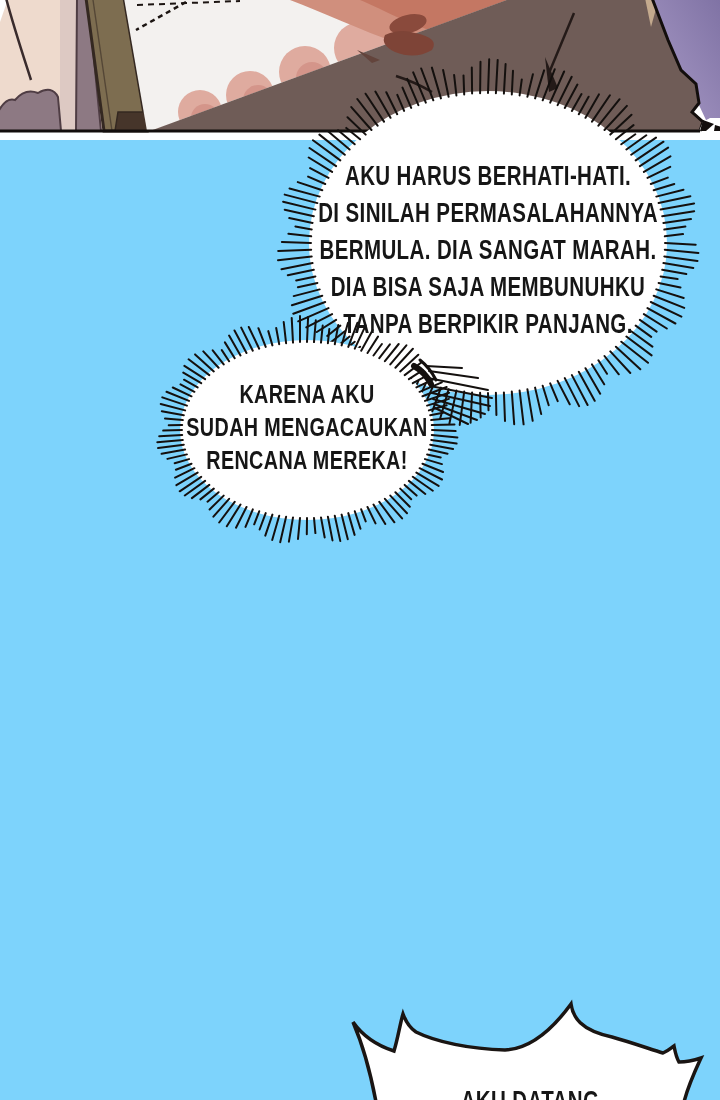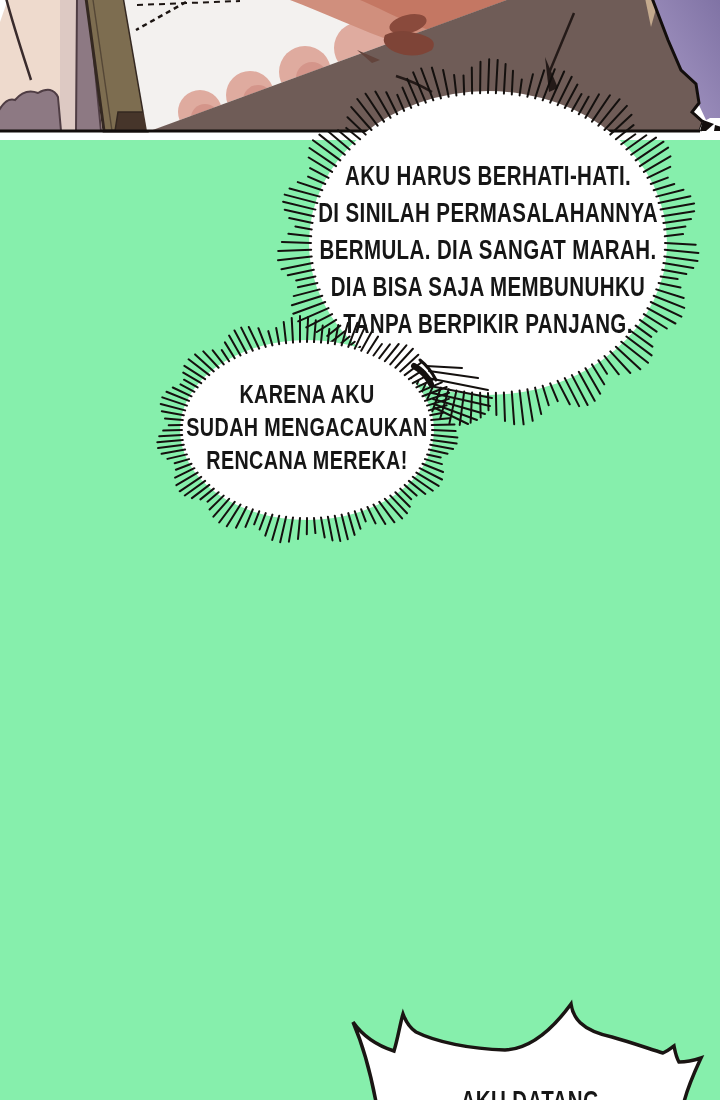--- a/index.html
+++ b/index.html
@@ -1,21 +1,21 @@
 <!DOCTYPE html>
 <html><head>
 <meta charset="utf-8">
 <style>
   html,body{margin:0;padding:0;}
   body{
     width:720px;height:1100px;overflow:hidden;background:#fff;
     font-family:"Liberation Sans","DejaVu Sans",sans-serif;
     position:relative;
   }
-  .page{position:absolute;inset:0;width:720px;height:1100px;background:#86efac;}
+  .page{position:absolute;inset:0;width:720px;height:1100px;background:#7dd3fc;}
   .panel-svg{position:absolute;left:0;top:0;z-index:1;}
   .bubble-svg{position:absolute;z-index:2;}
   #bubble1-svg{left:270px;top:50px;}
   #bubble2-svg{left:140px;top:310px;z-index:4;}
   #burst-svg{left:330px;top:995px;z-index:2;}
   .bubble-text{
     position:absolute;z-index:6;color:#161616;font-weight:700;
     text-align:center;white-space:nowrap;
     transform:scaleX(.76);transform-origin:center top;
     letter-spacing:.5px;

